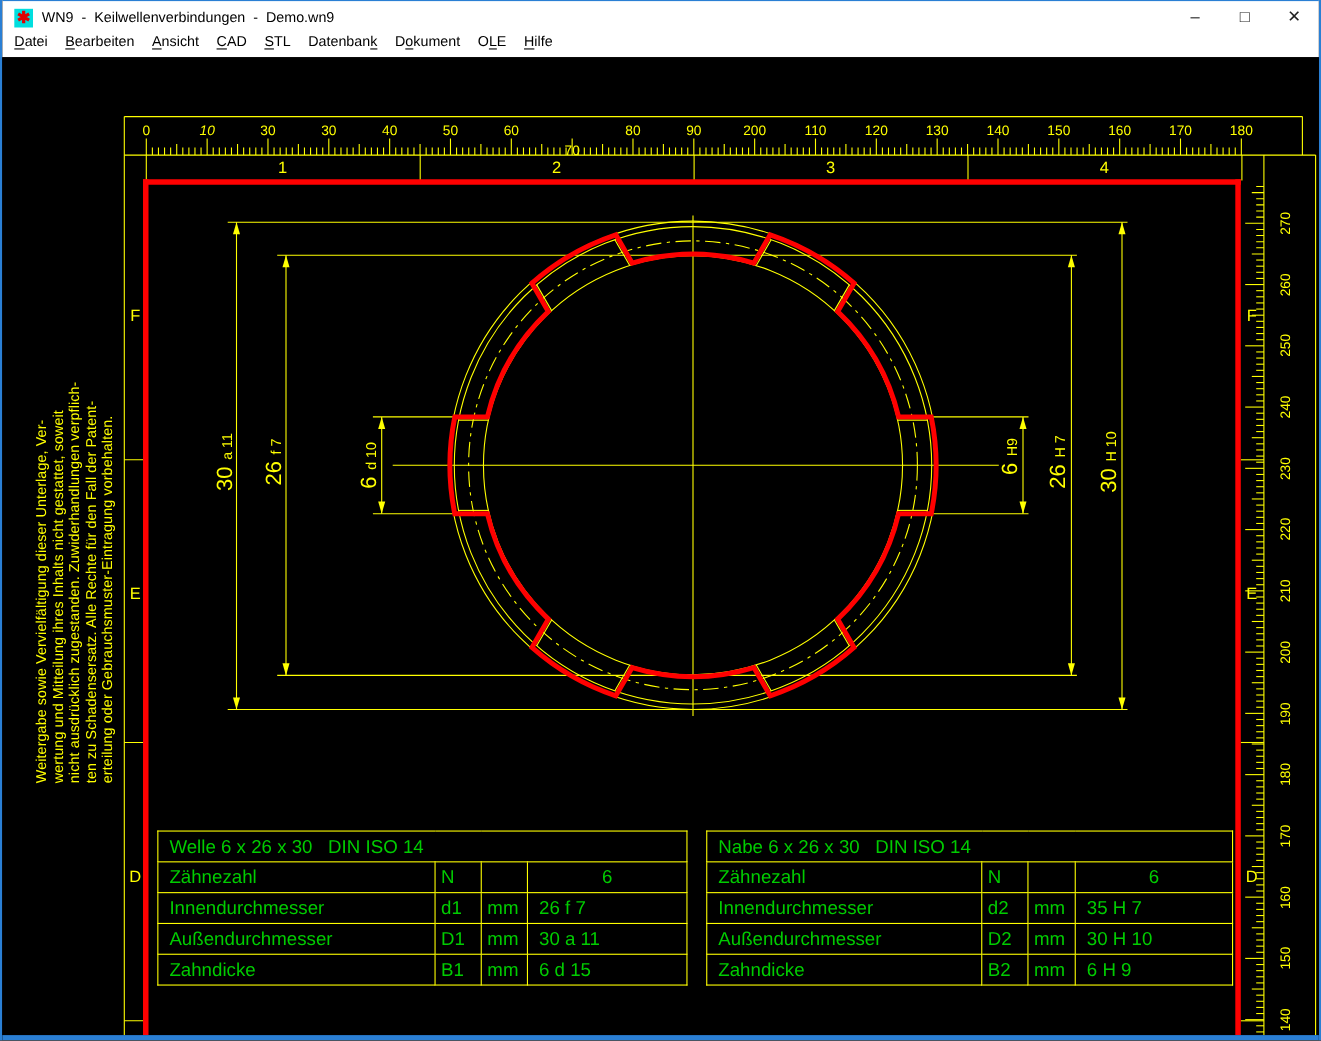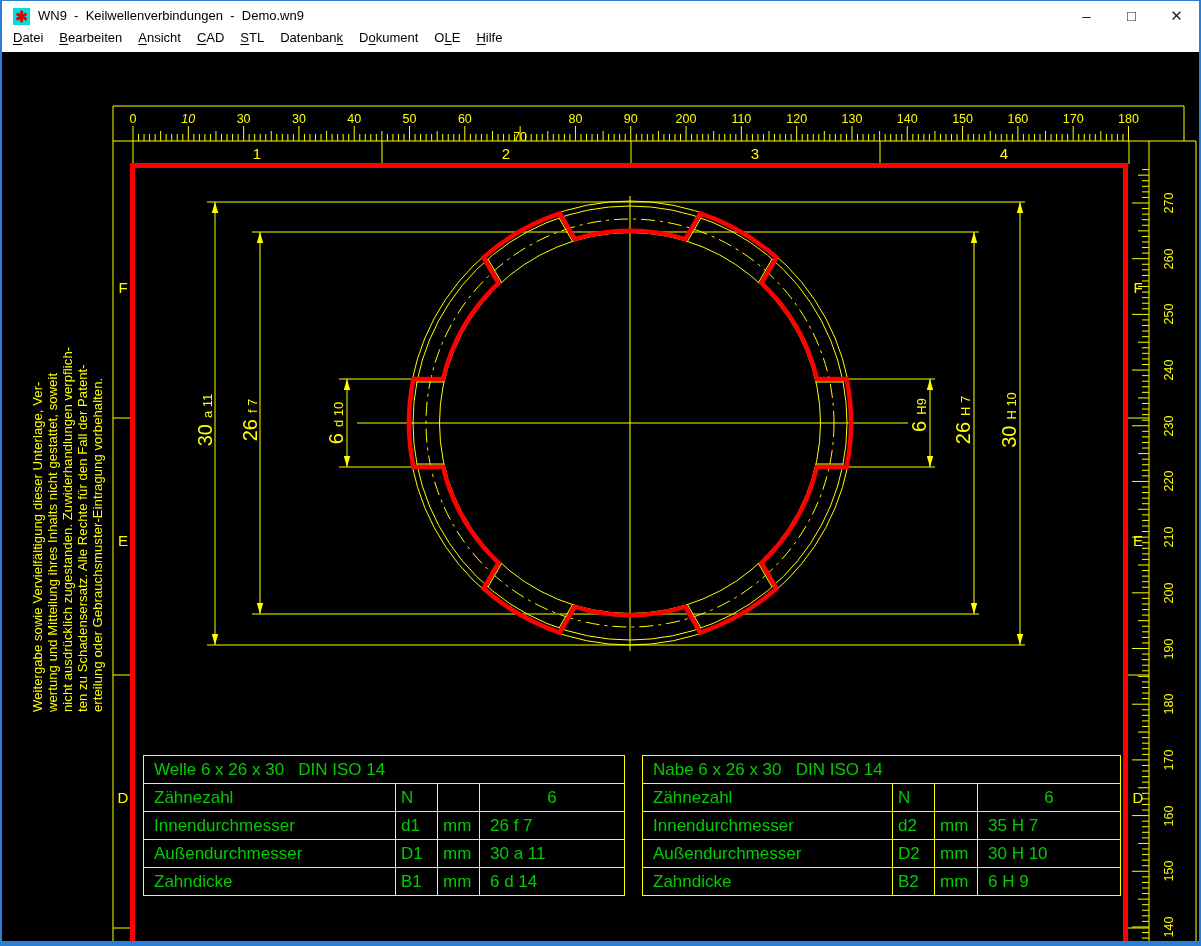--- a/index.html
+++ b/index.html
@@ -566,21 +566,21 @@
       <tr>
             <td>Außendurchmesser</td>
             <td class="sym">D1</td>
             <td class="sym">mm</td>
             <td>30 a 11</td>
           </tr>
       <tr>
             <td>Zahndicke</td>
             <td class="sym">B1</td>
             <td class="sym">mm</td>
-            <td>6 d 14</td>
+            <td>6 d 15</td>
           </tr>
     </tbody>
       </table>
 
     <table class="cad-table" id="table-nabe">
       <colgroup>
           <col style="width:250px">
           <col style="width:42px">
           <col style="width:43px">
           <col>

